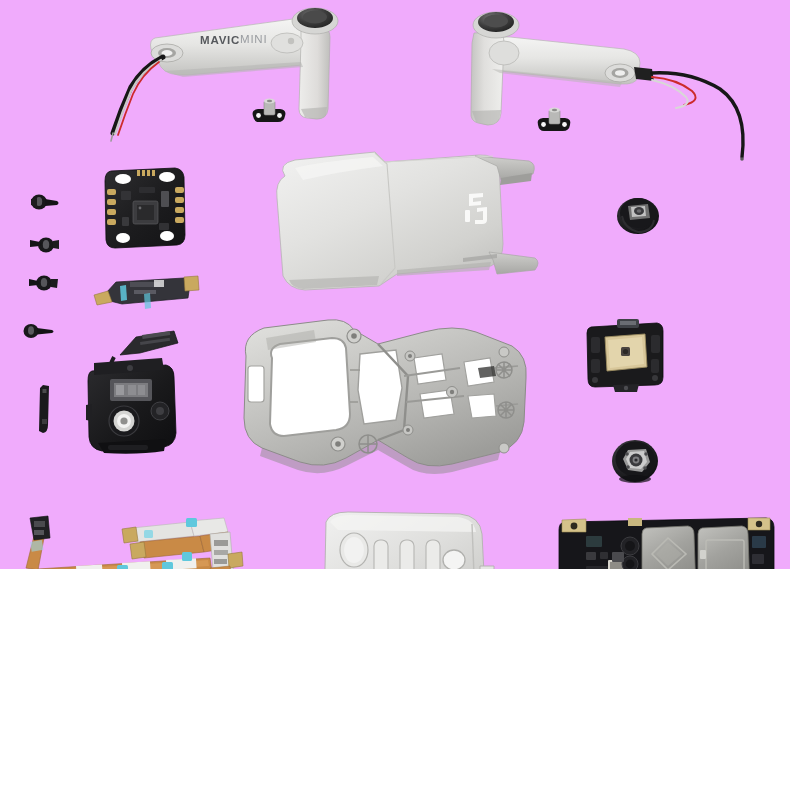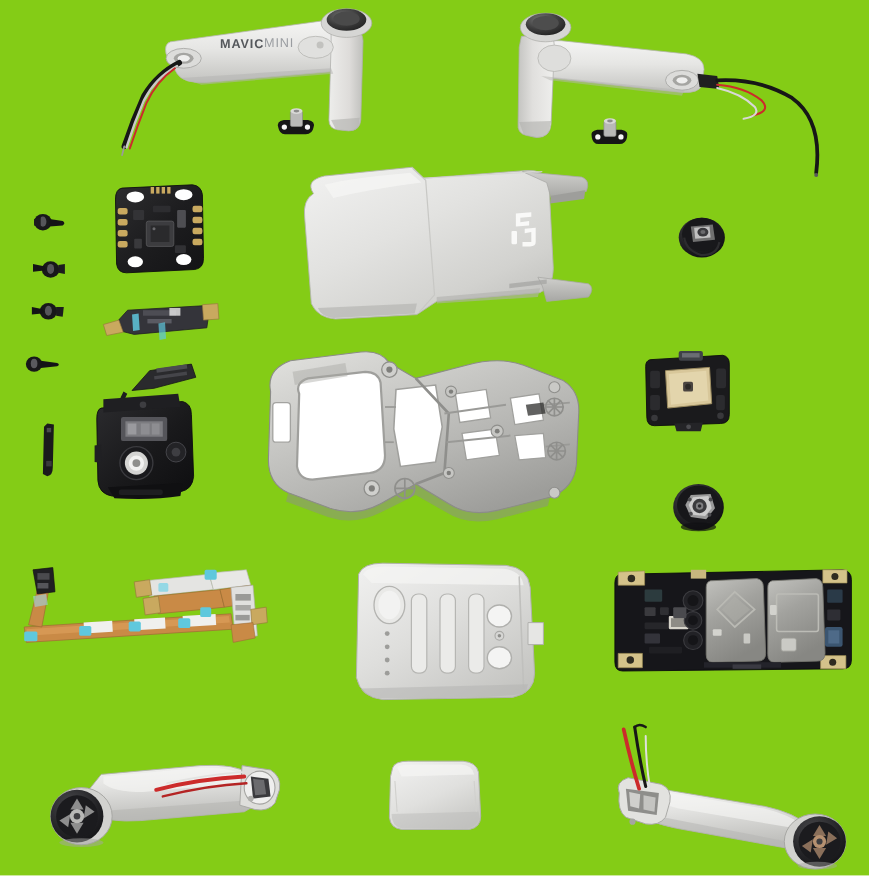--- a/index.html
+++ b/index.html
@@ -4,22 +4,22 @@
 <title>DJI Mavic Mini Parts Layout</title>
 <style>
   html,body{margin:0;padding:0;background:#ffffff;}
   body{
     font-family:"Liberation Sans", sans-serif;
     -webkit-font-smoothing:antialiased;
   }
   #stage{
     position:relative;
     width:790px;
-    height:796px;
-    background:#84cc16;
+    height:569px;
+    background:#f0abfc;
     overflow:hidden;
   }
   .part{position:absolute;}
   svg{display:block;overflow:visible;}
   .lbl{
     position:absolute;
     font-size:0px;
     color:transparent;
     pointer-events:none;
   }

